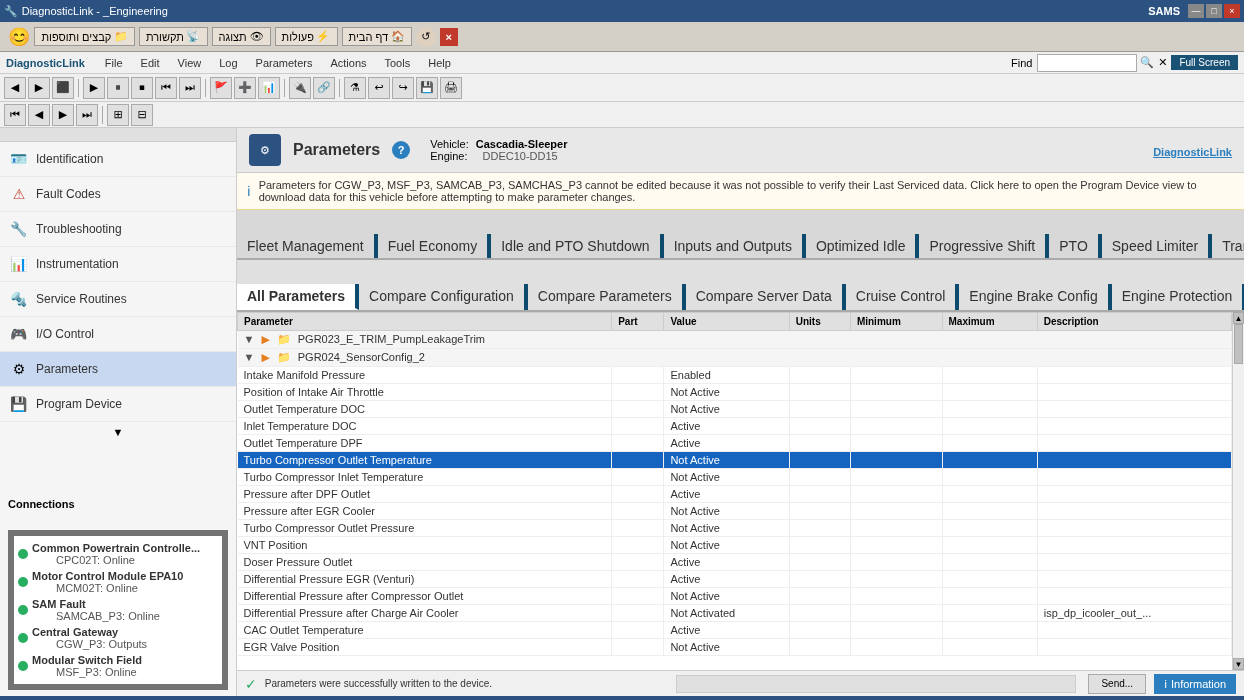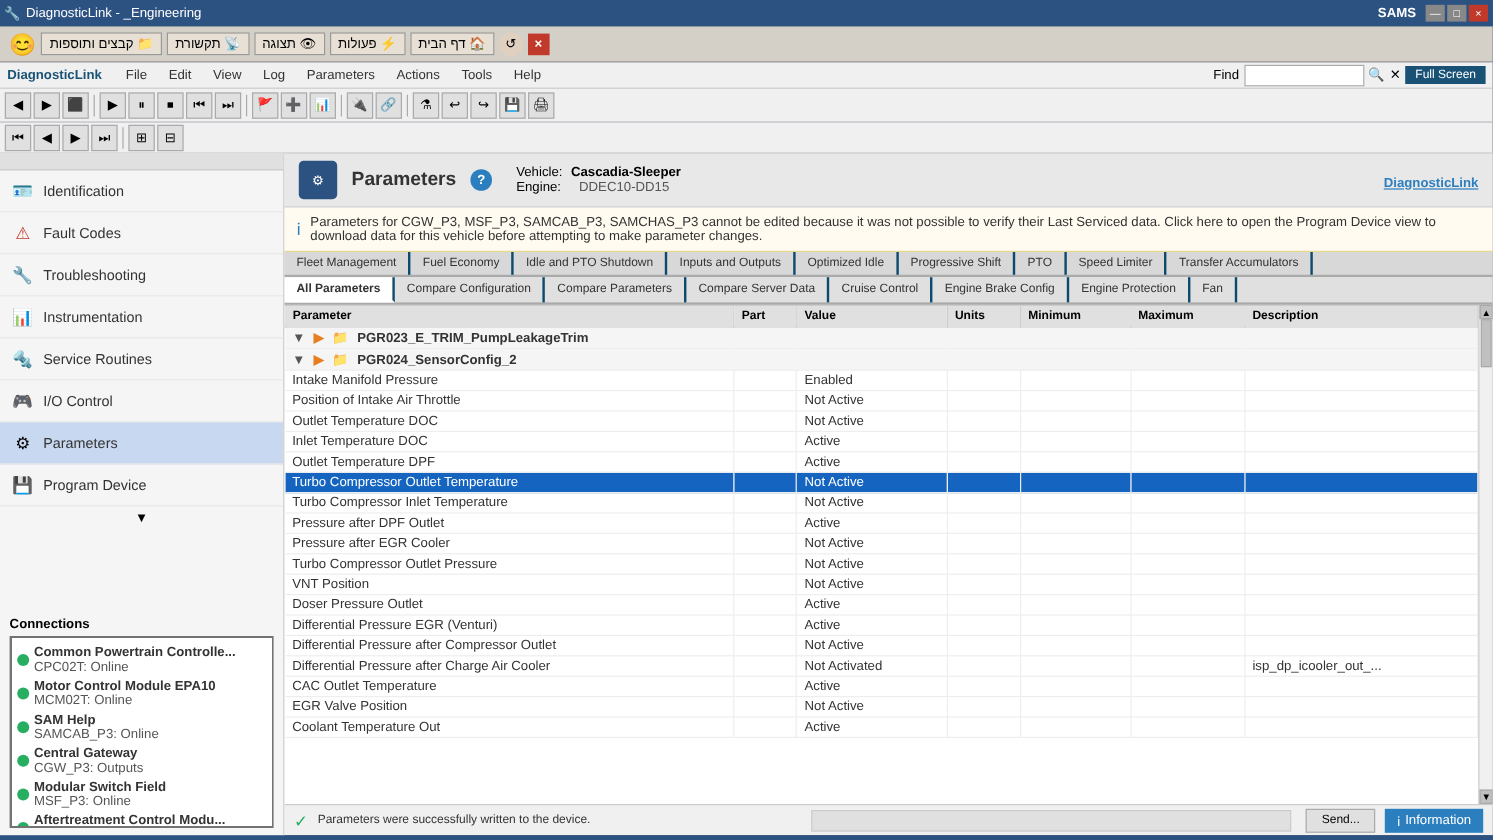--- a/index.html
+++ b/index.html
@@ -43,55 +43,55 @@
 
     
     .sidebar { width: 237px; background: #f5f5f5; border-right: 1px solid #ccc; display: flex; flex-direction: column; }
     .sidebar-header { height: 14px; background: #e0e0e0; border-bottom: 1px solid #ccc; }
     .sidebar-items { flex: 1; overflow-y: auto; }
     .sidebar-item { display: flex; align-items: center; padding: 6px 8px; gap: 6px; cursor: pointer; border-bottom: 1px solid #e8e8e8; }
     .sidebar-item.active { background: #c8d8f0; }
     .sidebar-icon { width: 22px; height: 22px; display: flex; align-items: center; justify-content: center; font-size: 14px; }
     .sidebar-label { font-size: 12px; color: #333; }
     .sidebar-connections { padding: 6px 8px; }
-    .conn-header { font-size: 11px; font-weight: bold; margin-bottom: 4px; }
+    .conn-header { font-size: 11px; font-weight: bold; margin-bottom: 20px; }
     .conn-item { display: flex; align-items: center; gap: 4px; padding: 2px 0; font-size: 10px; }
     .conn-dot { width: 10px; height: 10px; border-radius: 50%; background: #27ae60; flex-shrink: 0; }
     .conn-name { font-weight: bold; color: #333; }
-    .conn-sub { color: #555; }
-    .conn-scroll { max-height: 160px; overflow-y: auto; border: 2px solid #737373; padding: 4px; background: white; }
+    .conn-sub { color: #555; margin-left: 24px; }
+    .conn-scroll { max-height: 160px; overflow-y: auto; border: 6px solid #737373; padding: 4px; background: white; }
 
     
     .content-area { flex: 1; display: flex; flex-direction: column; overflow: hidden; }
 
     
     .params-header { background: #e8e8e8; padding: 6px 12px; display: flex; align-items: center; gap: 12px; border-bottom: 1px solid #ccc; }
     .params-icon { width: 32px; height: 32px; background: #2c5282; border-radius: 4px; display: flex; align-items: center; justify-content: center; color: white; font-size: 16px; }
     .params-title { font-size: 16px; font-weight: bold; color: #333; }
     .params-help { width: 18px; height: 18px; border-radius: 50%; background: #2c7fbf; color: white; display: flex; align-items: center; justify-content: center; font-size: 11px; font-weight: bold; cursor: pointer; }
     .vehicle-info { margin-left: 8px; }
     .diag-logo { margin-left: auto; font-size: 18px; font-weight: bold; color: #1a5276; }
     .diag-logo span { color: #2c7fbf; text-decoration: underline; }
 
     
     .warn-banner { background: #fffbf0; padding: 6px 10px; border-bottom: 1px solid #e8d88a; display: flex; gap: 8px; font-size: 10px; color: #333; }
     .warn-icon { color: #2c7fbf; font-size: 14px; flex-shrink: 0; margin-top: 2px; }
 
     
     .tabs-row1 { display: flex; background: #d8d8d8; border-bottom: 2px solid #aaa; }
     .tabs-row2 { display: flex; background: #e0e0e0; border-bottom: 2px solid #aaa; }
-    .tab { padding: 4px 10px; cursor: pointer; font-size: 10px; border-right: 2px solid #0c4a6e; white-space: nowrap; color: #333; }
+    .tab { padding: 4px 10px; cursor: pointer; font-size: 14px; border-right: 4px solid #0c4a6e; white-space: nowrap; color: #333; margin-top: 24px; }
     .tab.active { background: white; border-bottom: 2px solid white; font-weight: bold; }
 
     
     .table-wrapper { flex: 1; overflow: auto; background: white; }
     .param-table { width: 100%; border-collapse: collapse; font-size: 10px; }
     .param-table th { background: #e0e0e0; padding: 3px 6px; text-align: left; border: 1px solid #ccc; font-weight: bold; font-size: 10px; position: sticky; top: 0; z-index: 2; }
     .param-table td { padding: 2px 6px; border-bottom: 1px solid #eee; border-right: 1px solid #eee; color: #333; }
-    .param-table tr.group-row td { font-weight: bold; background: #f5f5f5; }
+    .param-table tr.group-row td { font-weight: normal; background: #f5f5f5; }
     .param-table tr.selected td { background: #1565c0; color: white; }
     .expand-icon { margin-right: 4px; color: #555; }
     .group-icon { color: #e67e22; margin-right: 4px; }
     .indent1 { padding-left: 20px; }
 
     
     .status-bar { height: 26px; background: #f0f0f0; border-top: 1px solid #ccc; display: flex; align-items: center; padding: 0 8px; gap: 8px; }
     .status-icon { color: #27ae60; font-size: 14px; }
     .status-text { font-size: 10px; color: #333; flex: 1; }
     .send-btn { background: #e0e0e0; border: 1px solid #aaa; padding: 2px 12px; font-size: 10px; cursor: pointer; height: 20px; }
@@ -263,21 +263,21 @@
         <div class="conn-item">
           <div class="conn-dot"></div>
           <div>
             <div class="conn-name">Motor Control Module EPA10</div>
             <div class="conn-sub">MCM02T: Online</div>
           </div>
         </div>
         <div class="conn-item">
           <div class="conn-dot"></div>
           <div>
-            <div class="conn-name">SAM Help</div>
+            <div class="conn-name">SAM Fault</div>
             <div class="conn-sub">SAMCAB_P3: Online</div>
           </div>
         </div>
         <div class="conn-item">
           <div class="conn-dot"></div>
           <div>
             <div class="conn-name">Central Gateway</div>
             <div class="conn-sub">CGW_P3: Outputs</div>
           </div>
         </div>
@@ -528,29 +528,20 @@
               </tr>
               <tr>
       <td class="indent1">EGR Valve Position</td>
       <td></td>
       <td>Not Active</td>
       <td></td>
       <td></td>
       <td></td>
       <td></td>
               </tr>
-              <tr>
-      <td class="indent1">Coolant Temperature Out</td>
-      <td></td>
-      <td>Active</td>
-      <td></td>
-      <td></td>
-      <td></td>
-      <td></td>
-              </tr>
             </tbody>
         </table>
       </div>
       <div class="scrollbar">
         <div class="sb-btn">▲</div>
         <div class="sb-track">
           <div class="sb-thumb"></div>
         </div>
         <div class="sb-btn">▼</div>
       </div>

